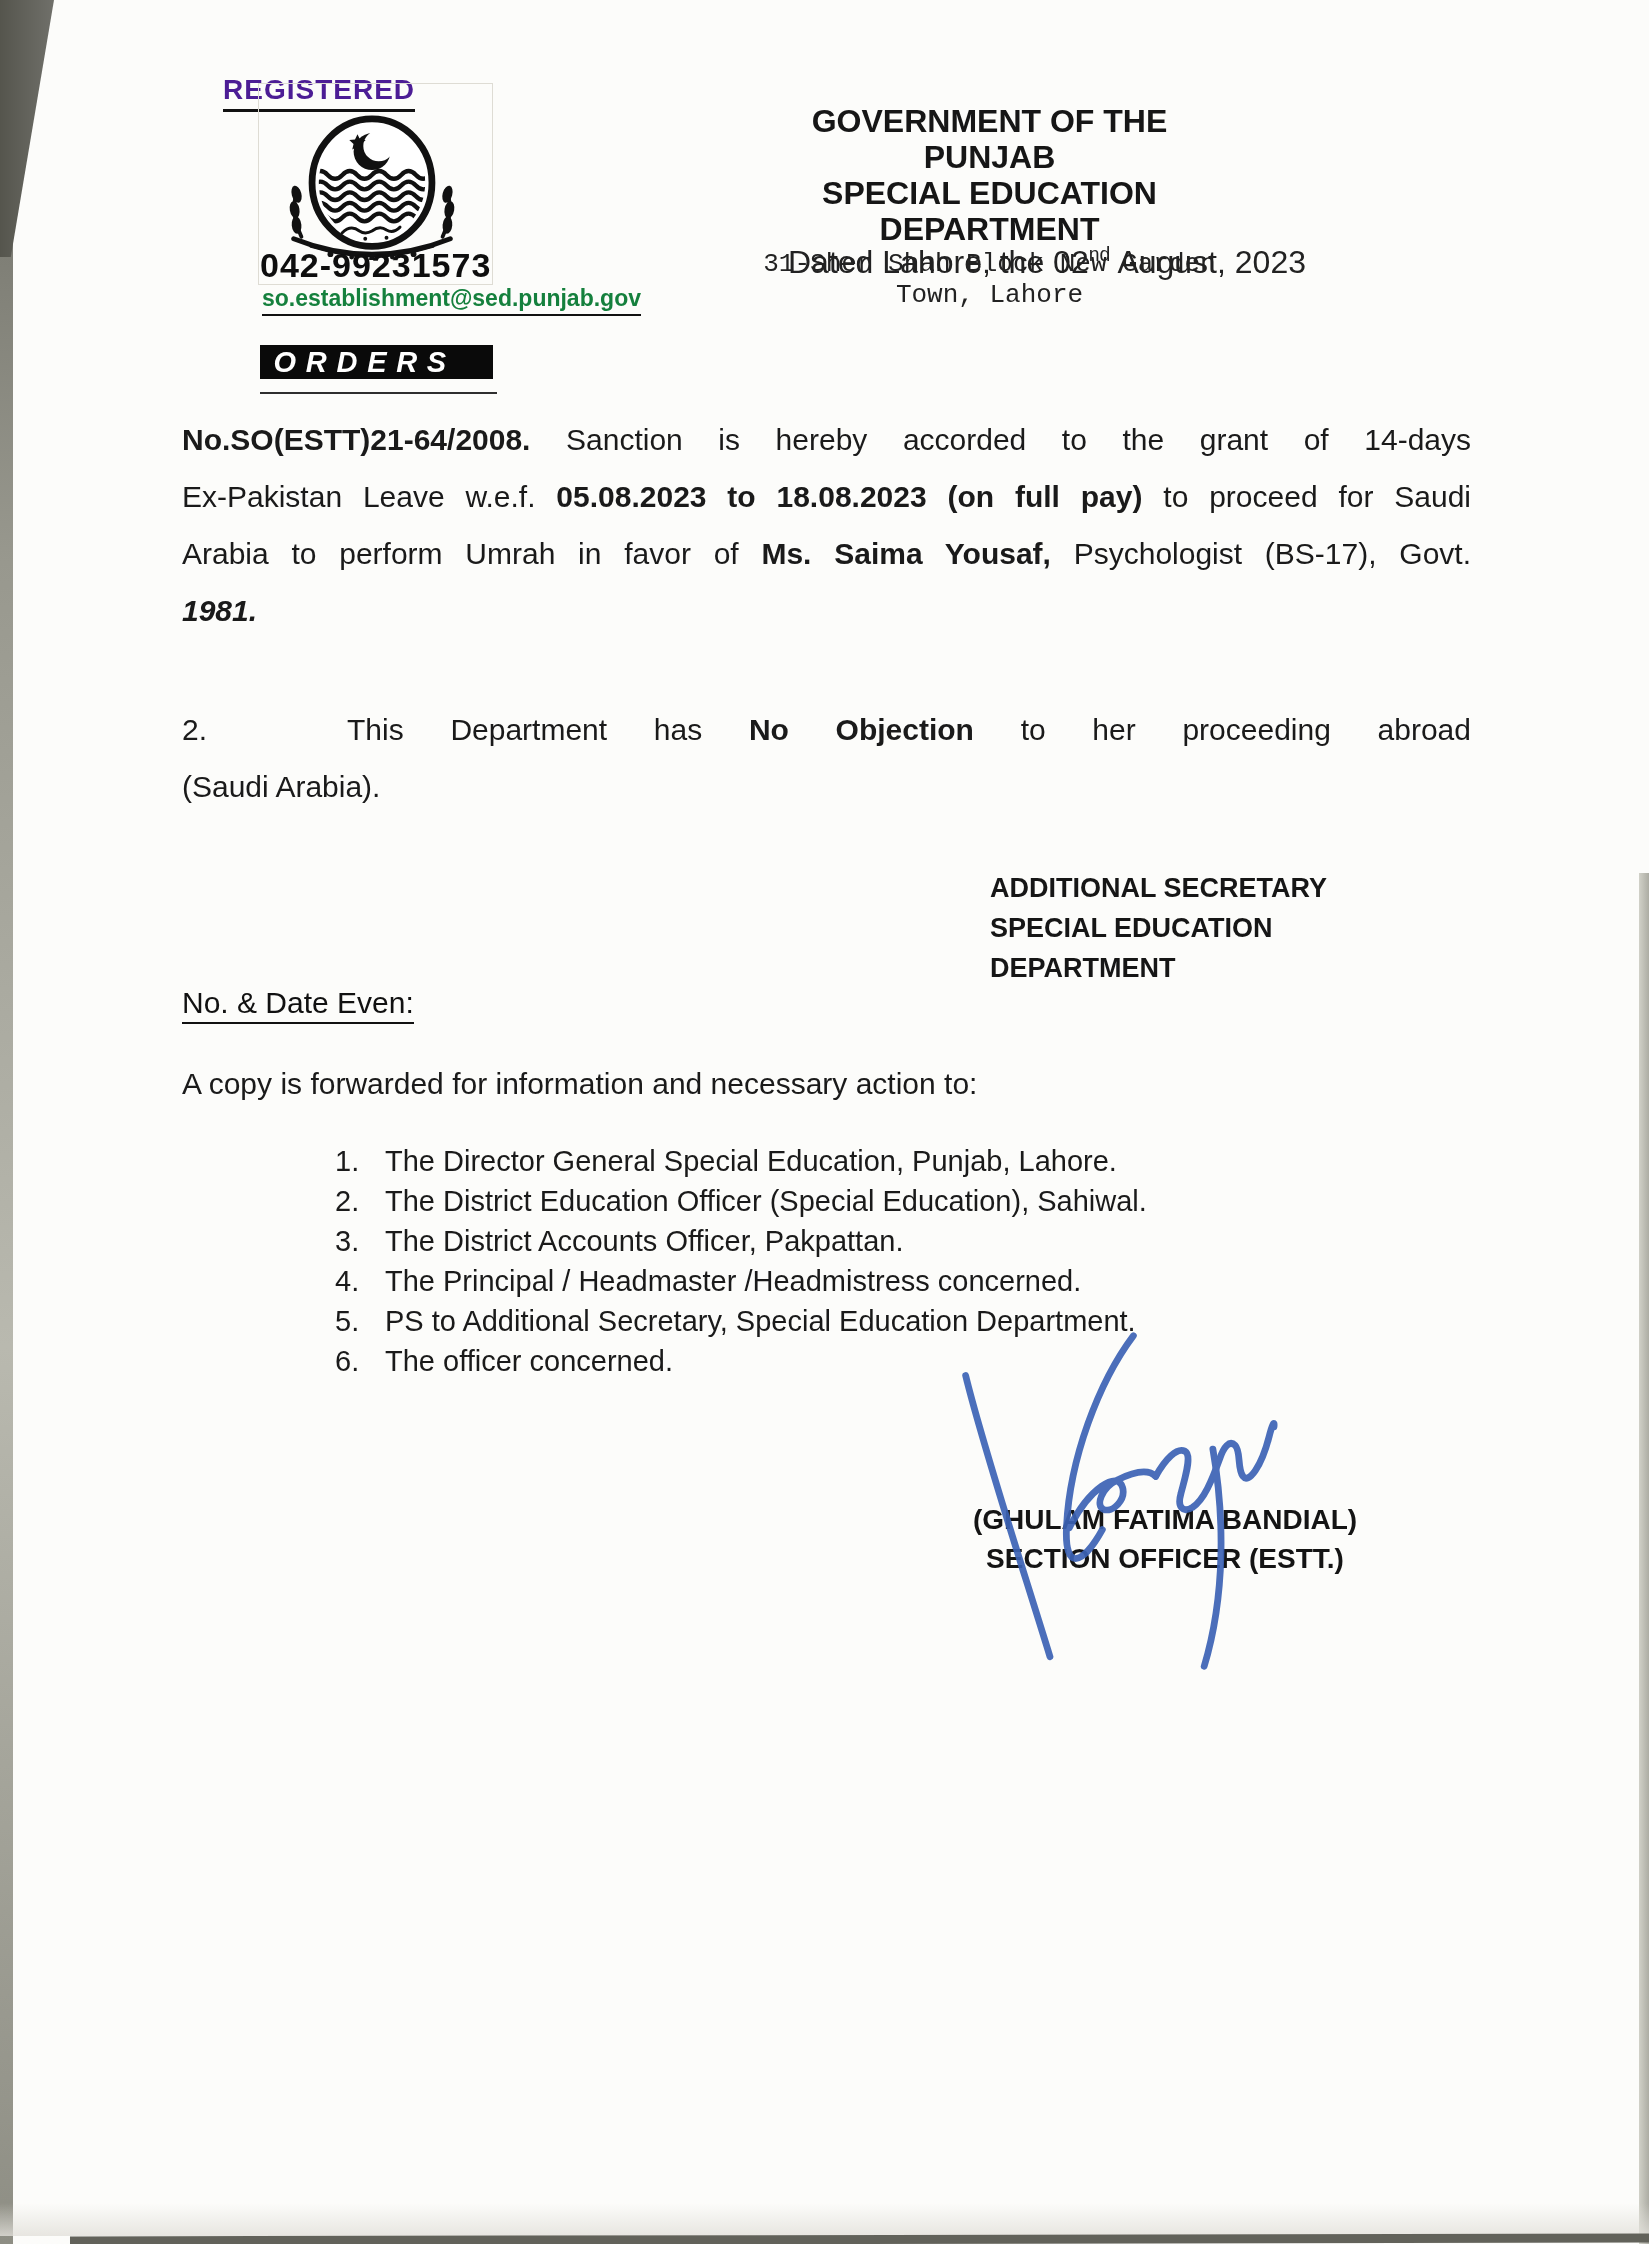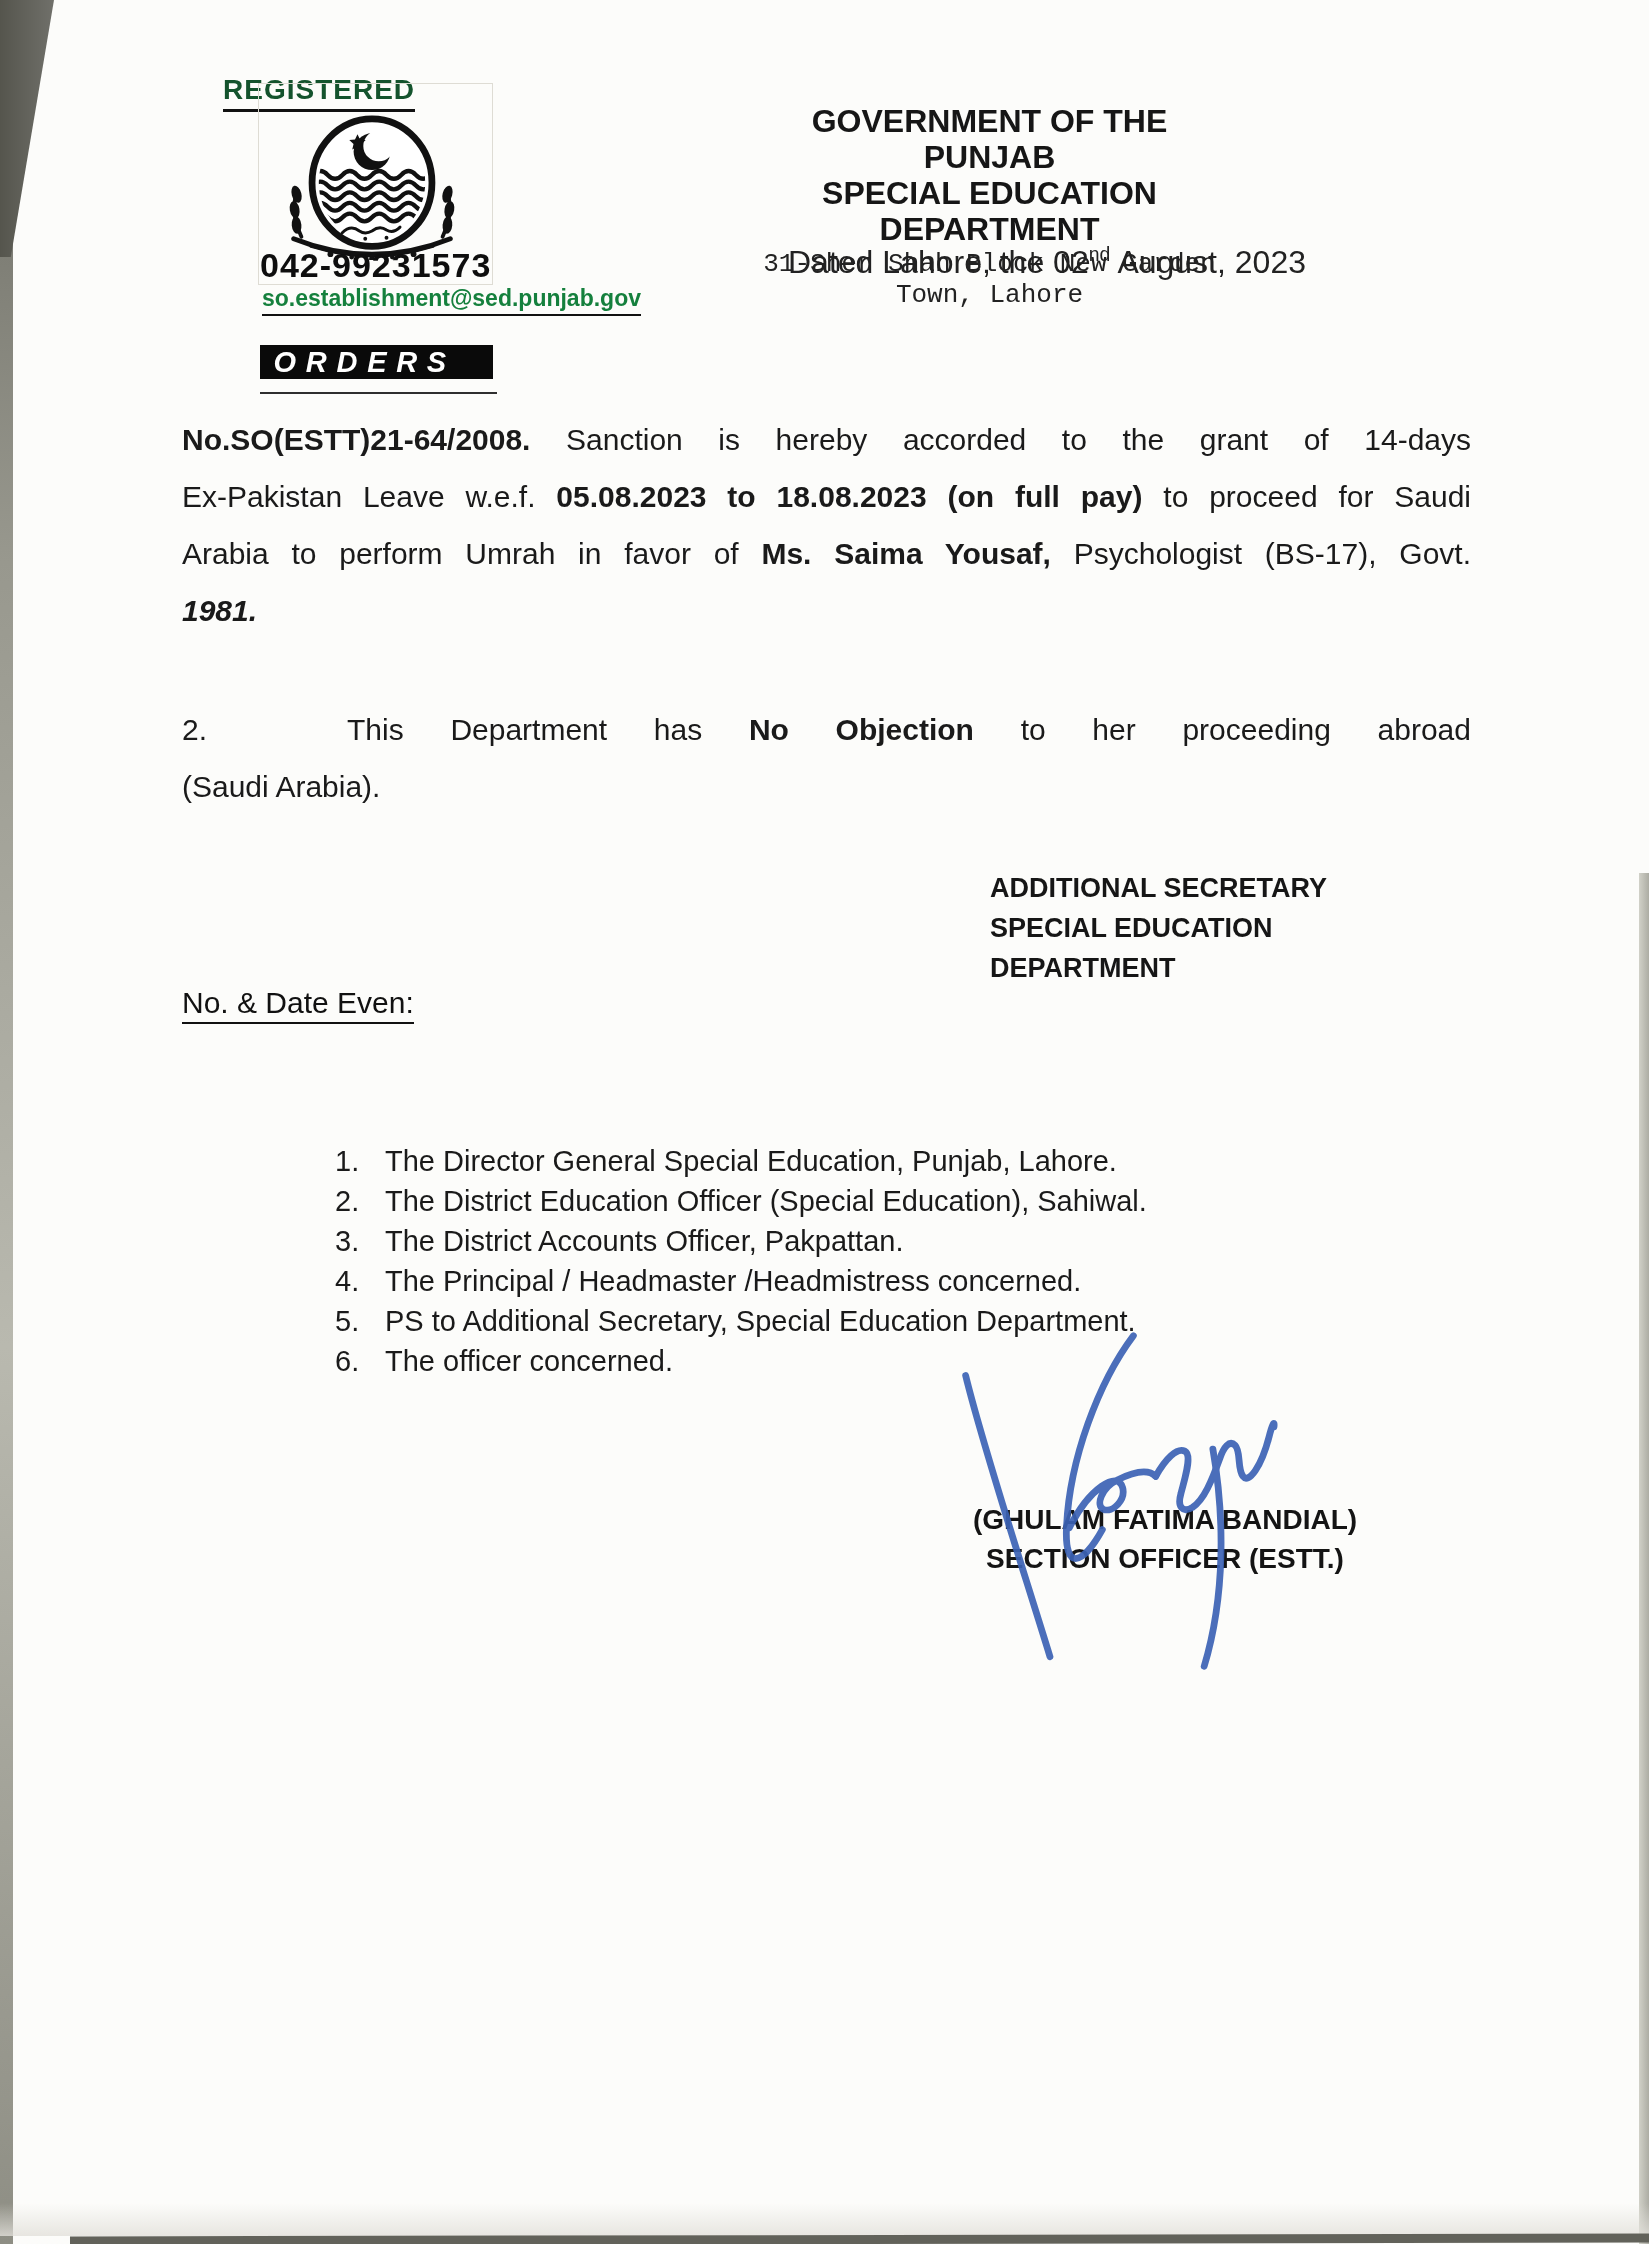--- a/index.html
+++ b/index.html
@@ -18,21 +18,21 @@
     background:linear-gradient(90deg,#55554d,#70706a);
     clip-path:polygon(0 0,100% 0,20% 100%,0 100%);}
   .right-strip{right:0;top:873px;width:10.7px;height:1371px;
     background:linear-gradient(90deg,#c9c9bf,#9a9a90);opacity:.85;}
   .bottom-shadow{left:0;right:0;bottom:7.8px;height:33px;
     background:linear-gradient(180deg,rgba(240,238,233,0),#e2e0da);opacity:.8;}
   .bottom-line{left:70px;right:0;bottom:0;height:8.7px;background:#62625a;transform:rotate(-0.1deg);}
 
   
   .registered{left:223px;top:74px;font-size:28px;font-weight:bold;letter-spacing:1px;
-    color:#14532d;border-bottom:3.9px solid #111;padding-bottom:2.9px;}
+    color:#4c1d95;border-bottom:3.9px solid #111;padding-bottom:2.9px;}
   .logo-box{left:258px;top:83px;width:233px;height:200px;border:1px solid #dedcd4;}
   .logo{left:272px;top:113px;width:200px;height:147px;}
   .phone{left:260px;top:246px;font-size:34px;font-weight:bold;letter-spacing:1px;color:#0e0e0e;z-index:3;}
   .email{left:262px;top:285px;font-size:23px;font-weight:bold;color:#15803d;
     border-bottom:2.9px solid #111;padding-bottom:2px;z-index:3;}
   .orders-box{left:260px;top:345px;width:233px;height:34px;background:#0a0a0a;
     color:#ffffff;font-size:29px;font-weight:bold;font-style:italic;letter-spacing:9.7px;
     display:flex;align-items:center;padding-left:13.6px;box-sizing:border-box;}
   .orders-underline{left:260px;top:392px;width:237px;height:1.9px;background:#2f2f2f;}
 
@@ -160,20 +160,21 @@
     <div class="pline">(Saudi Arabia).</div>
   </div>
 
   <div class="abs signatory">
     <div>ADDITIONAL SECRETARY</div>
     <div>SPECIAL EDUCATION</div>
     <div>DEPARTMENT</div>
   </div>
 
   <div class="abs no-date">No. &amp; Date Even:</div>
+  <div class="abs copy-line">A copy is forwarded for information and necessary action to:</div>
 
   <div class="abs dist-list">
     <div class="dist-row">
         <span class="dist-num">1.</span>
         <span class="dist-text">The Director General Special Education, Punjab, Lahore.</span>
       </div>
     <div class="dist-row">
         <span class="dist-num">2.</span>
         <span class="dist-text">The District Education Officer (Special Education), Sahiwal.</span>
       </div>

